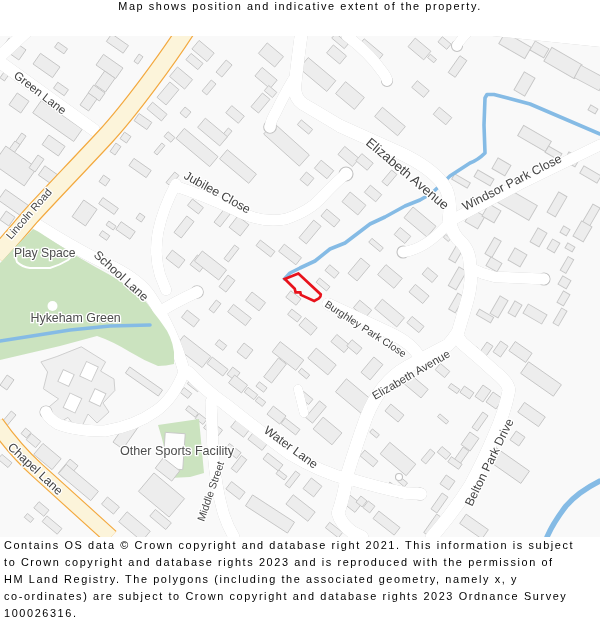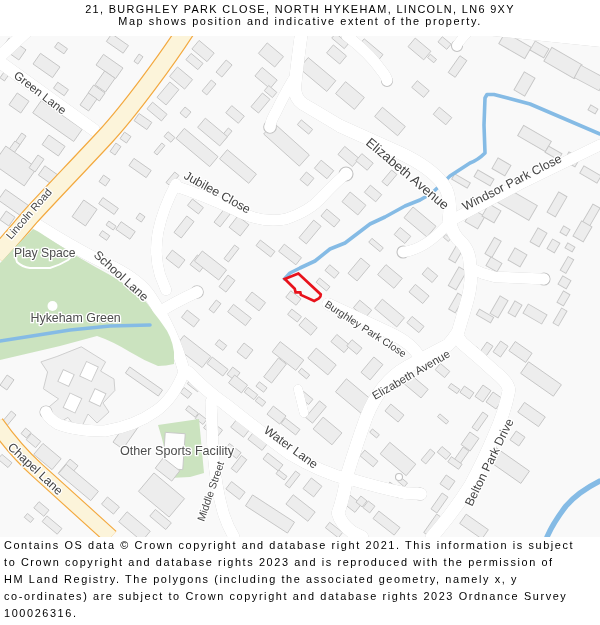--- a/index.html
+++ b/index.html
@@ -6,21 +6,20 @@
 body{width:600px;height:625px;background:#ffffff;font-family:"Liberation Sans",sans-serif;overflow:hidden;}
 .hdr{position:absolute;left:0;top:0;width:600px;text-align:center;}
 .h1{font-size:10.9px;letter-spacing:1.35px;color:#000;margin-top:2.5px;}
 .h2{font-size:10.9px;letter-spacing:1.58px;color:#000;}
 .map{position:absolute;left:0;top:36px;width:600px;height:501px;}
 .ftr{position:absolute;left:0;top:536.5px;width:596px;padding-left:4px;font-size:10.9px;letter-spacing:1.6px;color:#000;line-height:17px;}
 </style>
 </head>
 <body>
 <div class="hdr">
-  <div class="h1">21, BURGHLEY PARK CLOSE, NORTH HYKEHAM, LINCOLN, LN6 9XY</div>
   <div class="h2">Map shows position and indicative extent of the property.</div>
 </div>
 <svg class="map" width="600" height="501" viewBox="0 36 600 501" preserveAspectRatio="none">
   <rect x="0" y="36" width="600" height="501" fill="#f9f9f9"></rect>
   <g id="buildings" fill="#ededed" stroke="#c6c6c6" stroke-width="0.9">
 <rect x="3.7" y="42.8" width="20.6" height="12.4" transform="rotate(35 14.0 49.0)"></rect>
 <rect x="34.6" y="59.0" width="23.8" height="13.0" transform="rotate(35 46.5 65.5)"></rect>
 <rect x="55.3" y="44.9" width="11.5" height="6.2" transform="rotate(35 61.0 48.0)"></rect>
 <rect x="97.6" y="60.0" width="23.8" height="13.0" transform="rotate(35 109.5 66.5)"></rect>
 <rect x="107.2" y="38.9" width="20.5" height="9.3" transform="rotate(35 117.5 43.5)"></rect>

